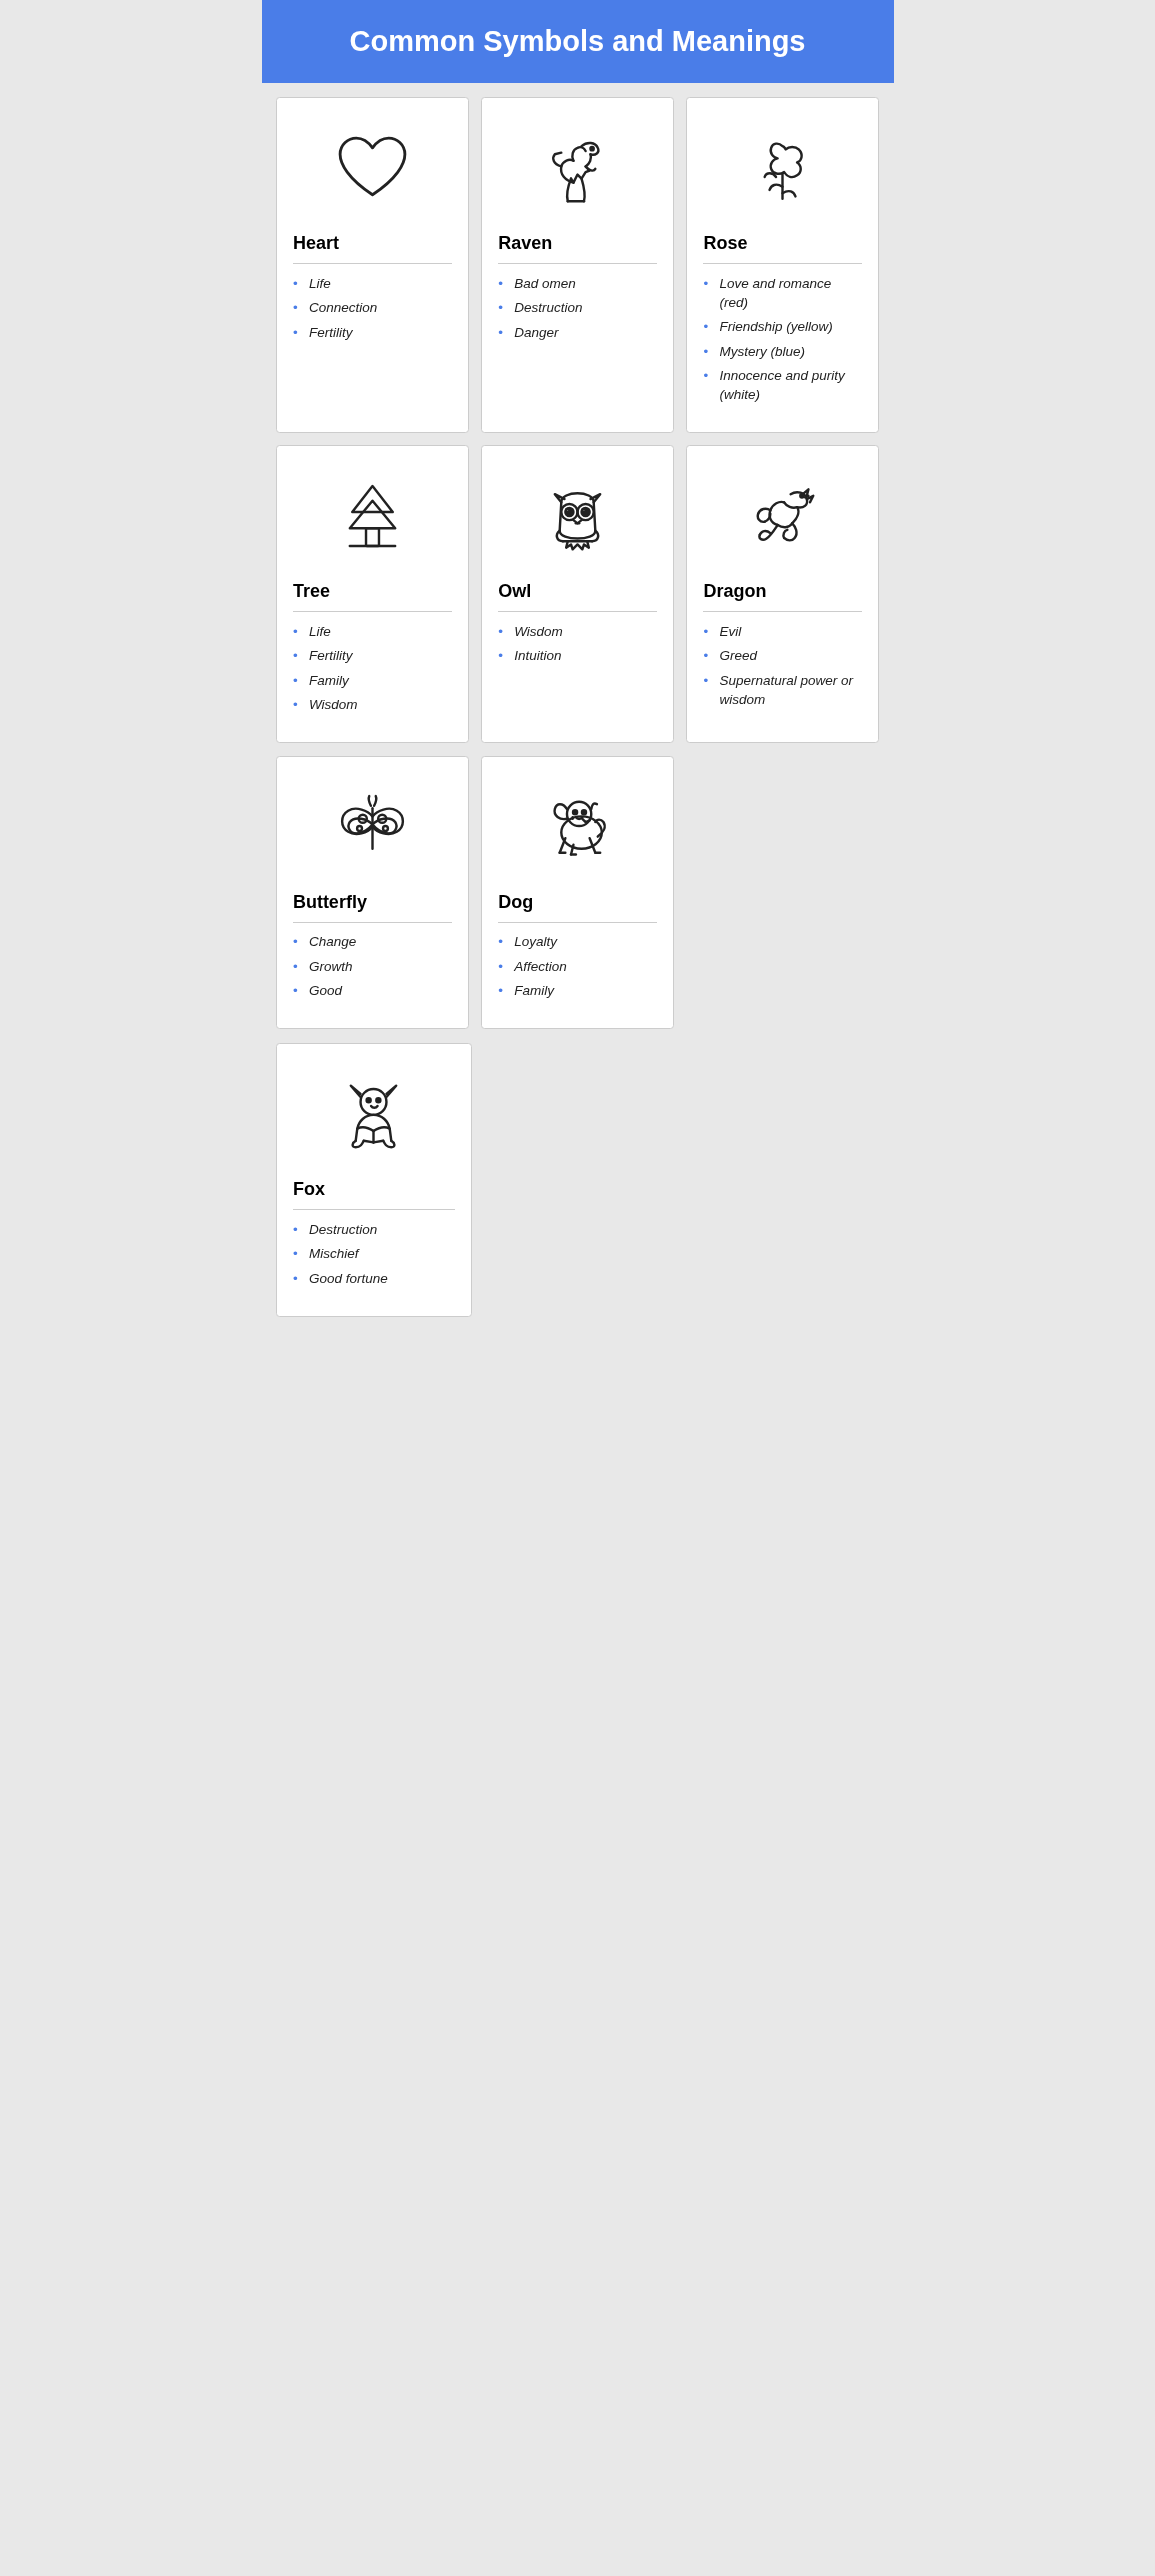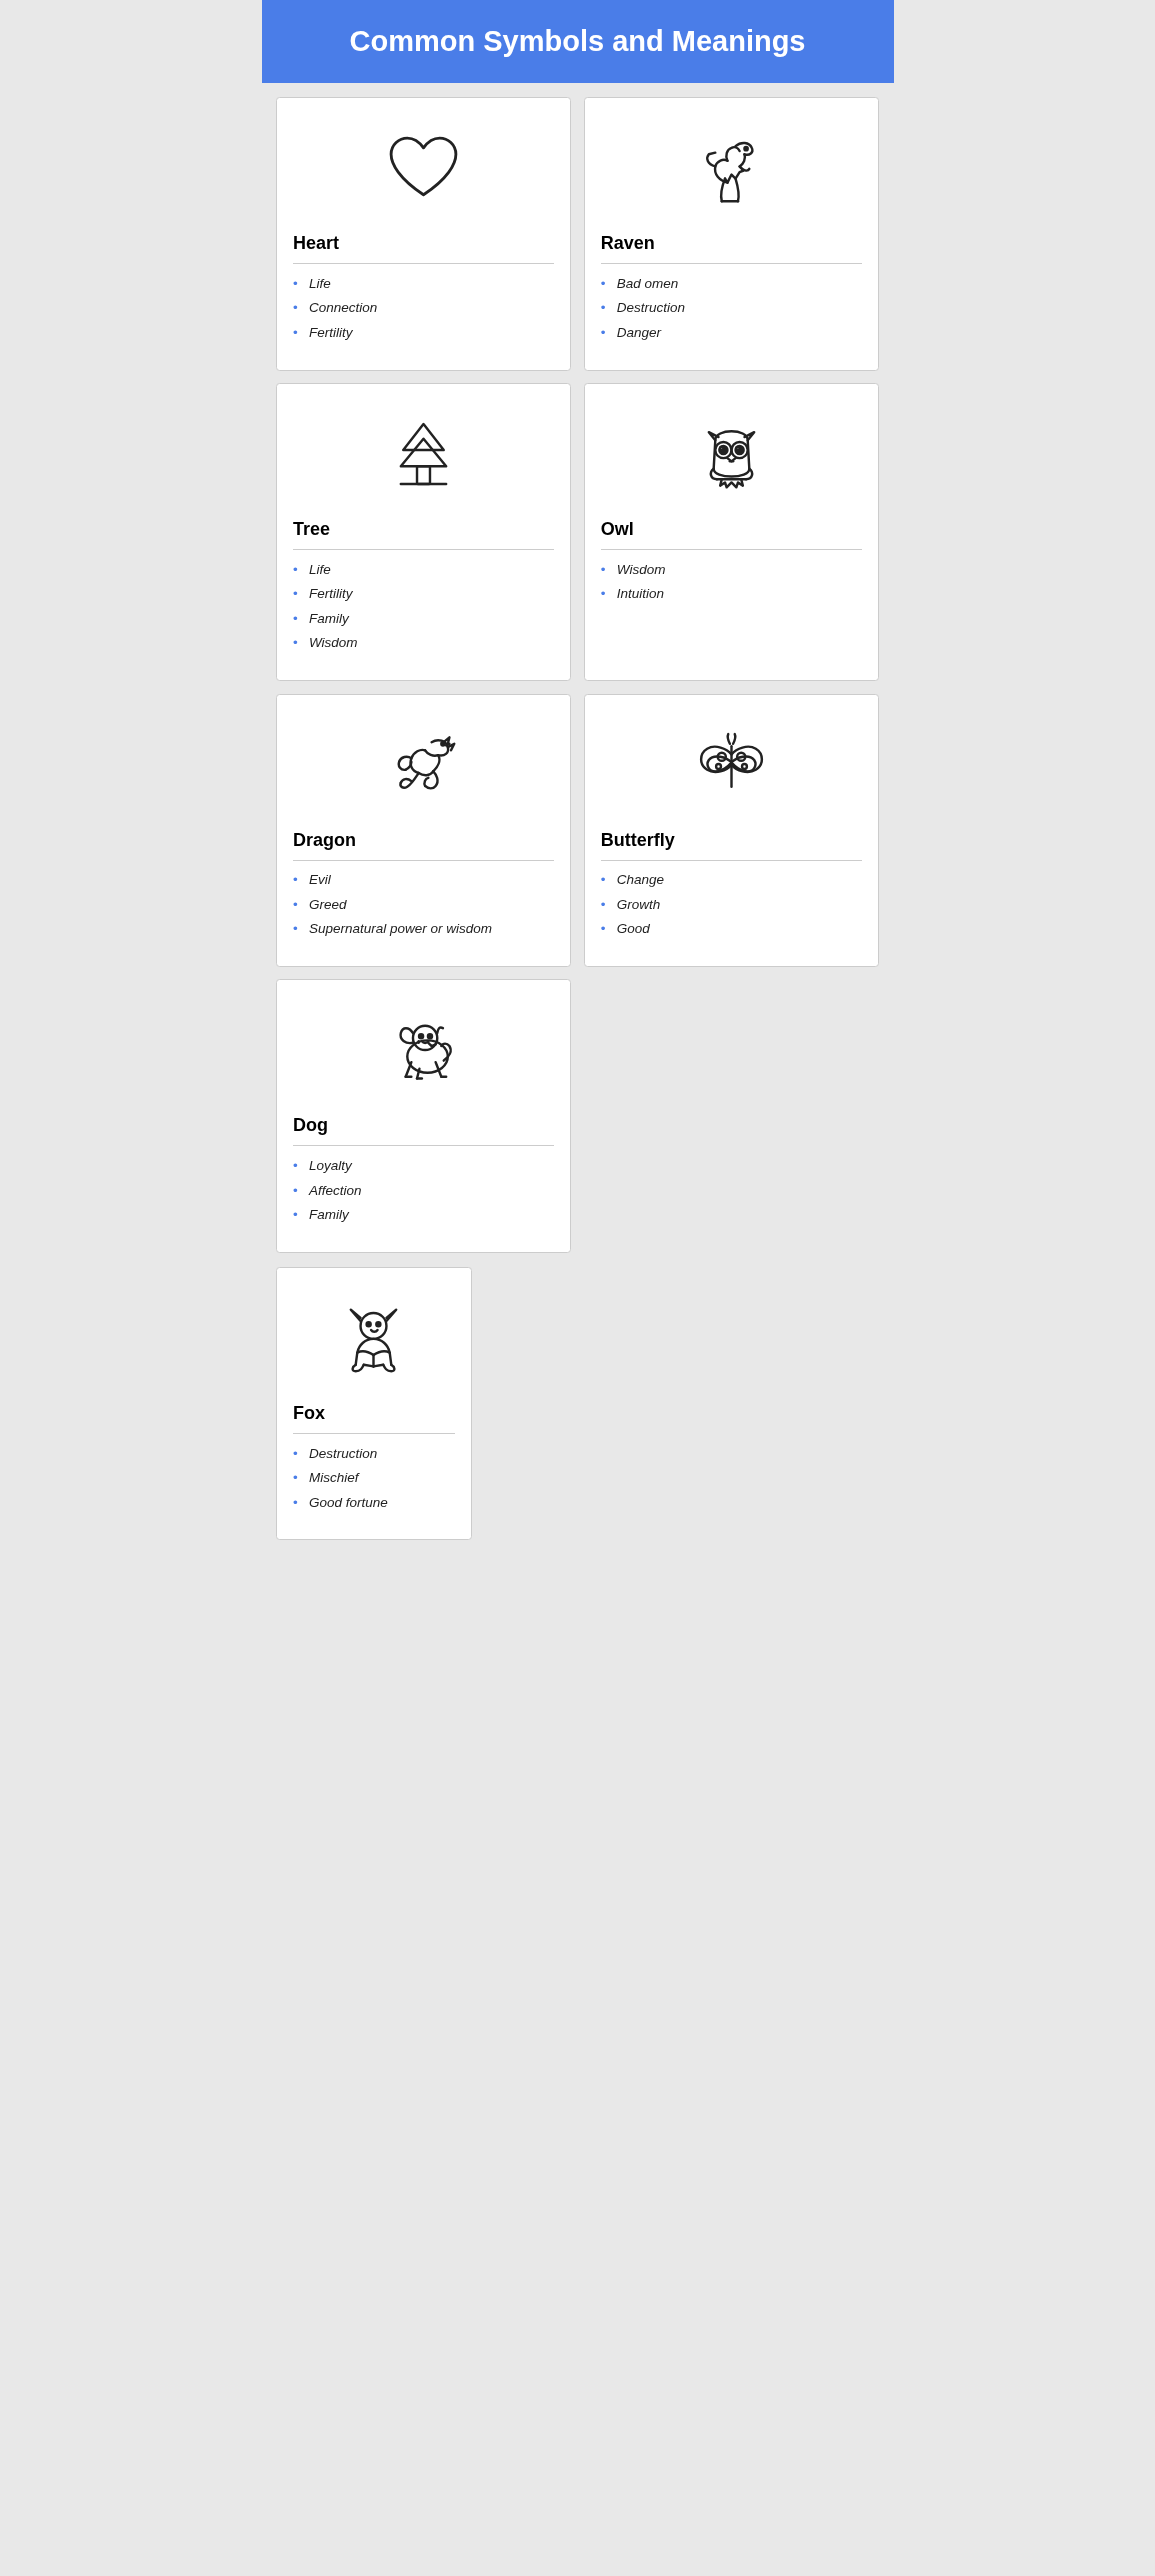--- a/index.html
+++ b/index.html
@@ -13,21 +13,21 @@
       background: #4a7de8;
       color: white;
       text-align: center;
       padding: 25px 17px;
       font-size: 29px;
       font-weight: bold;
     }
     .grid-container {
       padding: 14.4px;
       display: grid;
-      grid-template-columns: repeat(2, 1fr);
+      grid-template-columns: repeat(3, 1fr);
       gap: 12.6px;
     }
     .card {
       background: white;
       border: 1.4px solid #ccc;
       border-radius: 3.6px;
       padding: 18px 16px 21.7px;
       display: flex;
       flex-direction: column;
     }
@@ -113,20 +113,38 @@
     <path d="M60 45 C64 50 70 52 72 48"></path>
     <circle cx="68" cy="23" r="2" fill="#222"></circle>
     <path d="M30 45 C20 42 18 35 22 30 L30 28"></path>
   </svg>
       </div>
       <div class="card-title">Raven</div>
       <ul class="card-list">
         <li>Bad omen</li>
         <li>Destruction</li>
         <li>Danger</li>
+      </ul>
+    </div>
+    <div class="card">
+      <div class="card-icon">
+        <svg viewBox="0 0 100 100" fill="none" stroke="#222" stroke-width="3" stroke-linecap="round" stroke-linejoin="round">
+    <path d="M50 20 C45 15 38 16 36 22 C34 28 38 34 44 35 C38 36 34 42 36 48 C38 54 46 56 52 52 C56 58 62 60 68 56 C74 52 74 44 68 40 C74 38 76 30 70 24 C66 20 58 20 54 24 C53 22 52 20 50 20Z"></path>
+    <path d="M50 55 L50 85"></path>
+    <path d="M50 70 C42 65 36 68 34 74"></path>
+    <path d="M50 78 C58 73 64 76 66 82"></path>
+    <path d="M42 58 C38 52 30 52 28 58"></path>
+  </svg>
+      </div>
+      <div class="card-title">Rose</div>
+      <ul class="card-list">
+        <li>Love and romance (red)</li>
+        <li>Friendship (yellow)</li>
+        <li>Mystery (blue)</li>
+        <li>Innocence and purity (white)</li>
       </ul>
     </div>
     <div class="card">
       <div class="card-icon">
         <svg viewBox="0 0 100 100" fill="none" stroke="#222" stroke-width="3" stroke-linecap="round" stroke-linejoin="round">
     <polygon points="50,10 75,42 25,42"></polygon>
     <polygon points="50,28 78,62 22,62"></polygon>
     <rect x="42" y="62" width="16" height="22" rx="1"></rect>
     <line x1="22" y1="84" x2="78" y2="84"></line>
   </svg>

